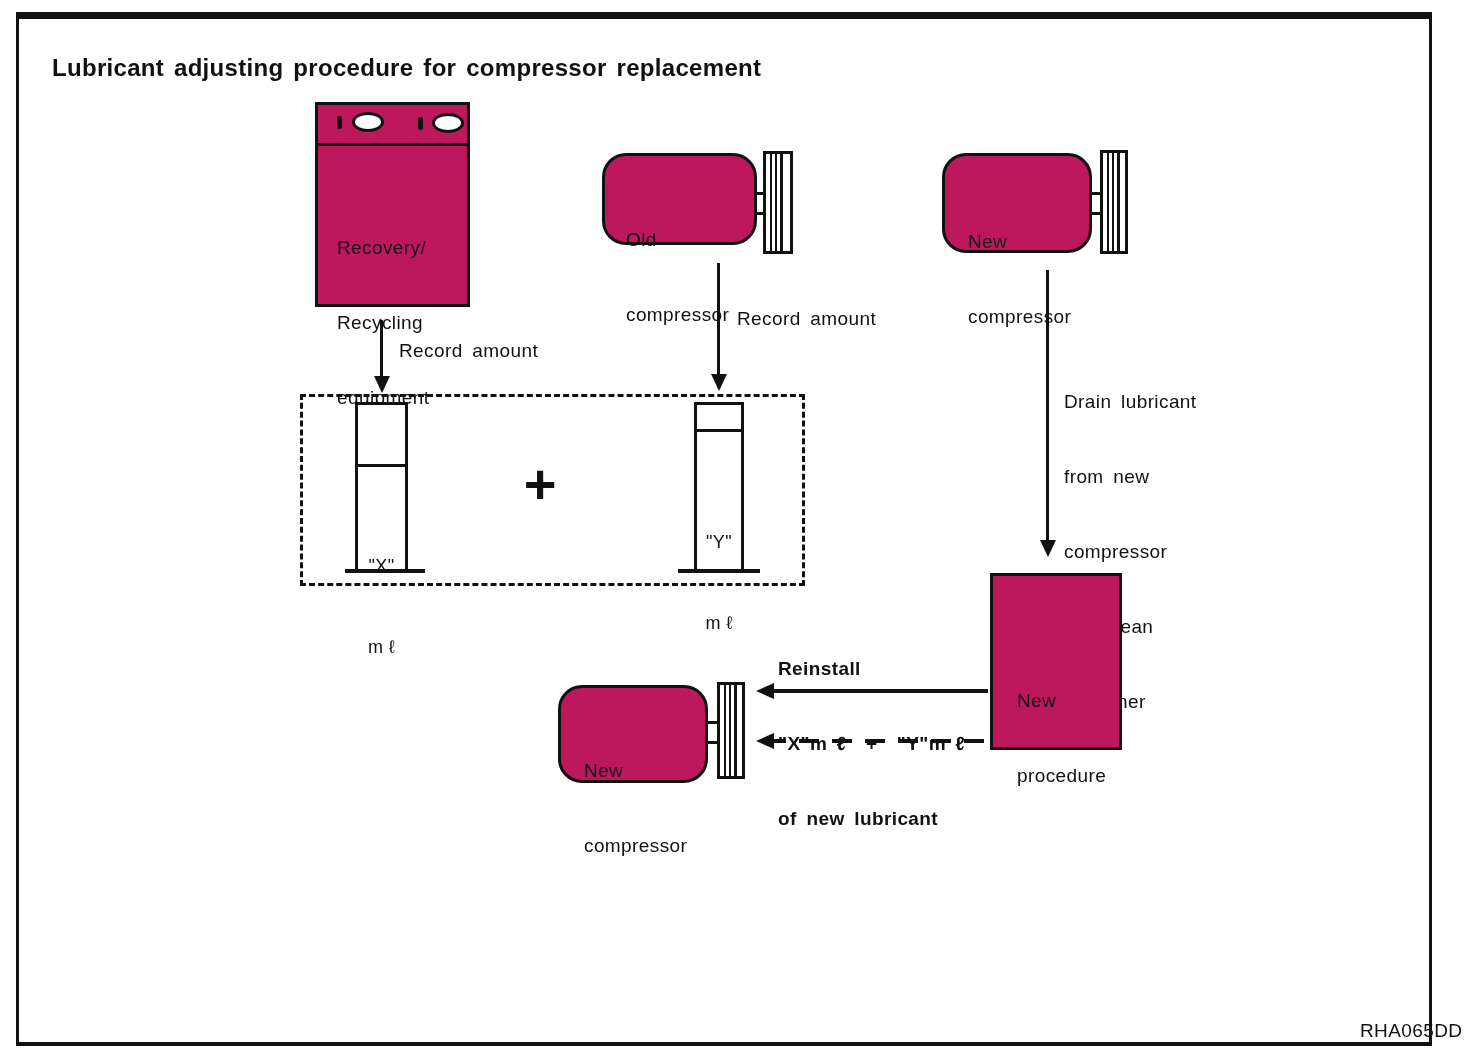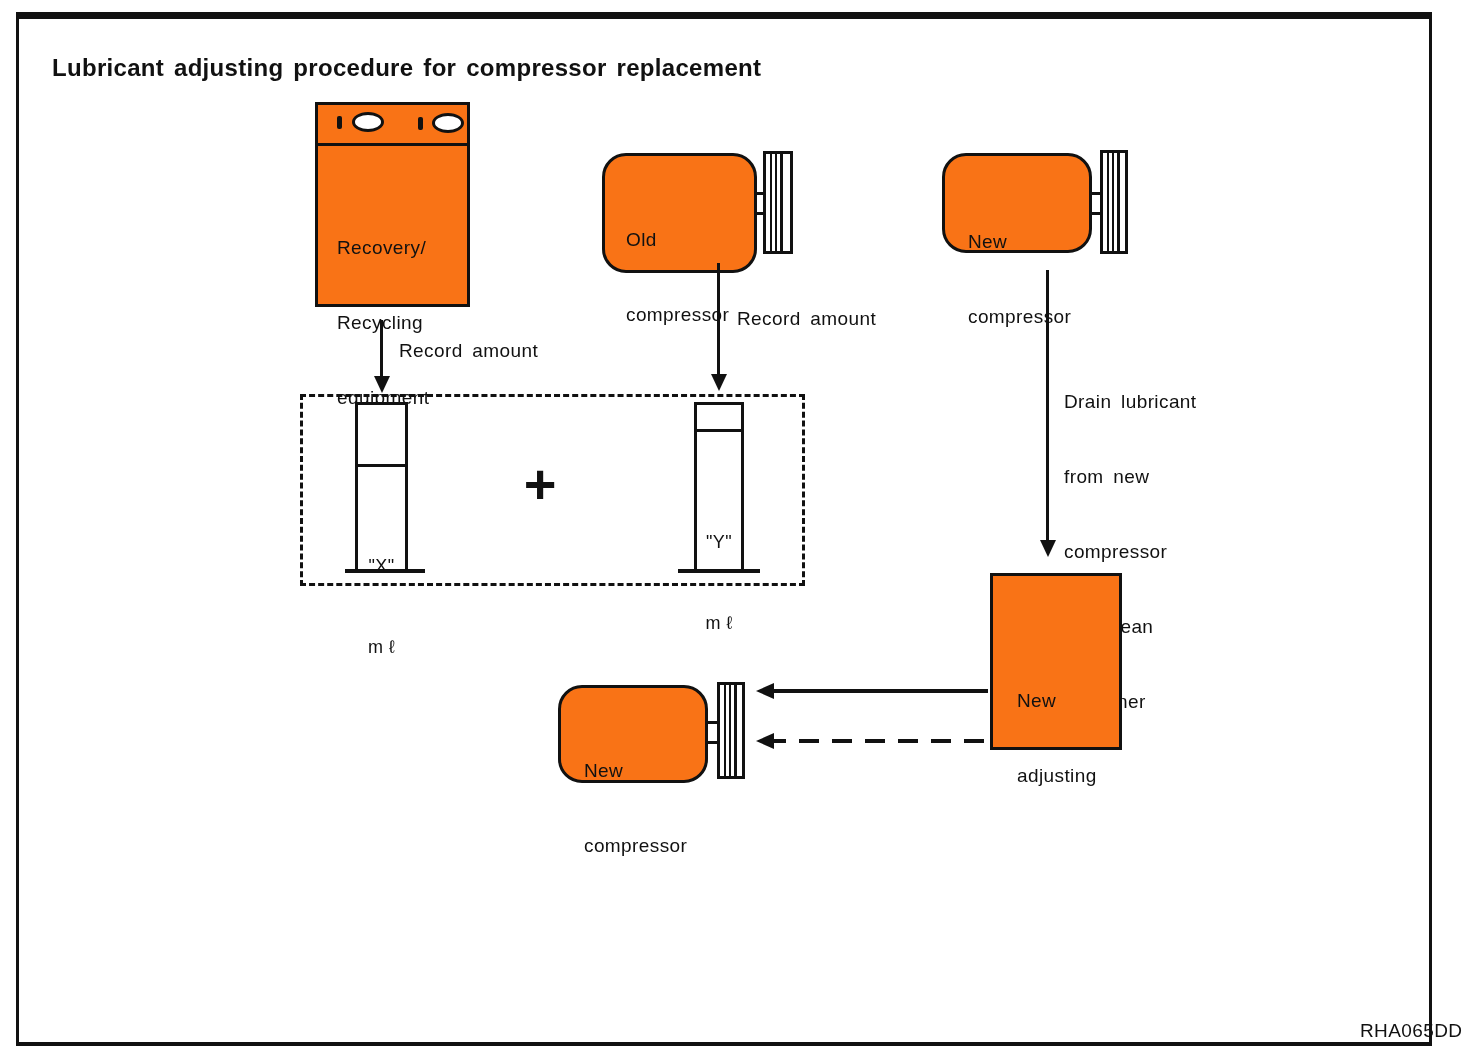--- a/index.html
+++ b/index.html
@@ -11,21 +11,21 @@
   .abs{position:absolute;}
   .frame{
     left:16px;top:12px;width:1416px;height:1034px;
     border-left:3px solid #111;border-right:3px solid #111;
     border-top:7px solid #111;border-bottom:4px solid #111;
     box-sizing:border-box;
   }
   .title{
     font-size:24px;font-weight:bold;letter-spacing:0.3px;word-spacing:3px;white-space:pre;
   }
-  .box{border:3px solid #111;background:#f97316;box-sizing:border-box;}
+  .box{border:3px solid #111;background:#be185d;box-sizing:border-box;}
   .rounded{border-radius:24px;}
   .dashedbox{border:3px dashed #111;background:transparent;box-sizing:border-box;}
   .txt{font-size:19px;line-height:25px;letter-spacing:0.4px;word-spacing:4px;white-space:pre;}
   .bold{font-weight:bold;}
   .line-v{width:3px;background:#111;}
   .head-down{width:0;height:0;border-left:8px solid transparent;border-right:8px solid transparent;border-top:17px solid #111;}
   .head-left{width:0;height:0;border-top:8px solid transparent;border-bottom:8px solid transparent;border-right:18px solid #111;}
   .pulley{
     border:3px solid #111;background-color:#fff;box-sizing:border-box;
     background-image:linear-gradient(#111,#111),linear-gradient(#111,#111),linear-gradient(#111,#111);
@@ -58,21 +58,21 @@
       <div class="abs knob" style="left:100px;top:12px;width:5px;height:13px;"></div>
       <div class="abs oval" style="left:114px;top:8px;width:32px;height:20px;"></div>
     </div>
     <div class="abs txt" style="left:19px;top:80px;">
       <div>Recovery/</div>
       <div>Recycling</div>
       <div>equipment</div>
     </div>
   </div>
 
-  <div class="abs box rounded" style="left:602px;top:153px;width:155px;height:120px;">
+  <div class="abs box rounded" style="left:602px;top:153px;width:155px;height:92px;">
     <div class="abs txt" style="left:21px;top:21px;">
       <div>Old</div>
       <div>compressor</div>
     </div>
   </div>
   <div class="abs connector" style="left:754px;top:192px;width:11px;"></div>
   <div class="abs connector" style="left:754px;top:212px;width:11px;"></div>
   <div class="abs pulley" style="left:763px;top:151px;width:30px;height:103px;"></div>
 
   <div class="abs box rounded" style="left:942px;top:153px;width:150px;height:100px;">
@@ -121,24 +121,29 @@
     <div class="abs cyl-label" style="left:0;right:0;top:70px;">
       <div>"Y"</div>
       <div>m ℓ</div>
     </div>
   </div>
   <div class="abs" style="left:678px;top:569px;width:82px;height:4px;background:#111;"></div>
 
   <div class="abs box" style="left:990px;top:573px;width:132px;height:177px;">
     <div class="abs txt" style="left:24px;top:62px;">
       <div>New</div>
-      <div>adjusting</div>
+      <div>procedure</div>
     </div>
   </div>
 
+  <div class="abs txt bold" style="left:778px;top:606px;">
+    <div>Reinstall</div>
+    <div>"X"m ℓ  +  "Y"m ℓ</div>
+    <div>of new lubricant</div>
+  </div>
 
   <div class="abs solid-h" style="left:766px;top:689px;width:222px;"></div>
   <div class="abs head-left" style="left:756px;top:683px;"></div>
 
   <div class="abs dash-h" style="left:766px;top:739px;width:220px;"></div>
   <div class="abs head-left" style="left:756px;top:733px;"></div>
 
   <div class="abs box rounded" style="left:558px;top:685px;width:150px;height:98px;">
     <div class="abs txt" style="left:23px;top:20px;">
       <div>New</div>

